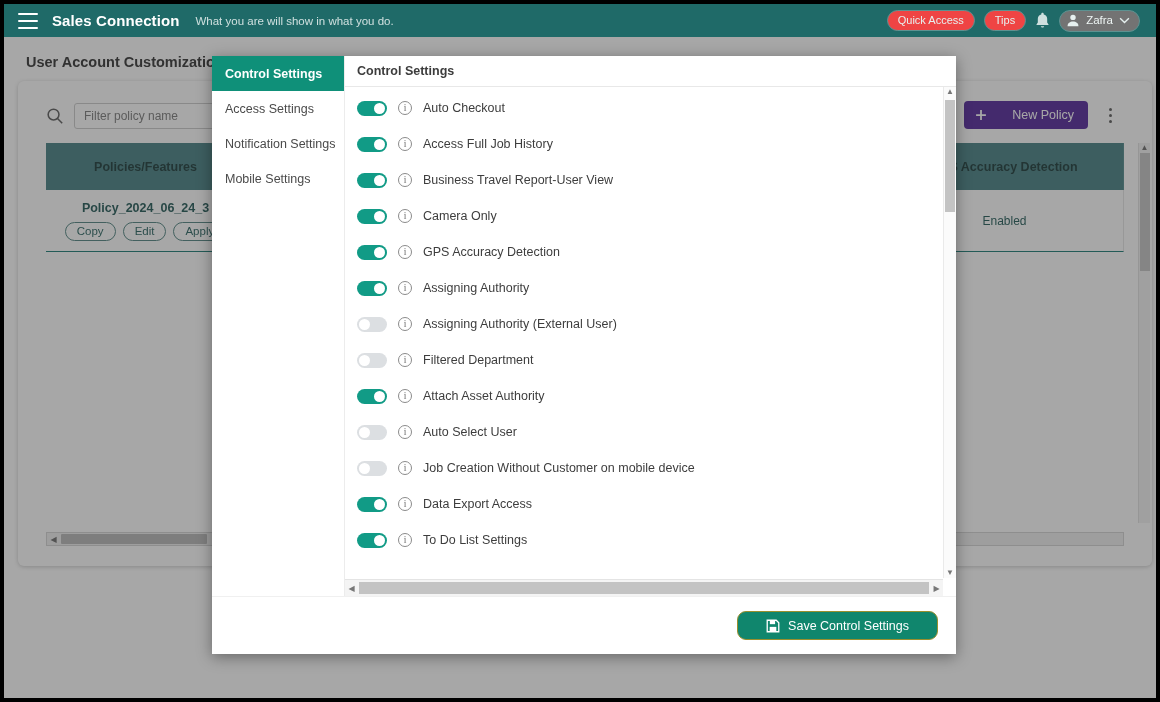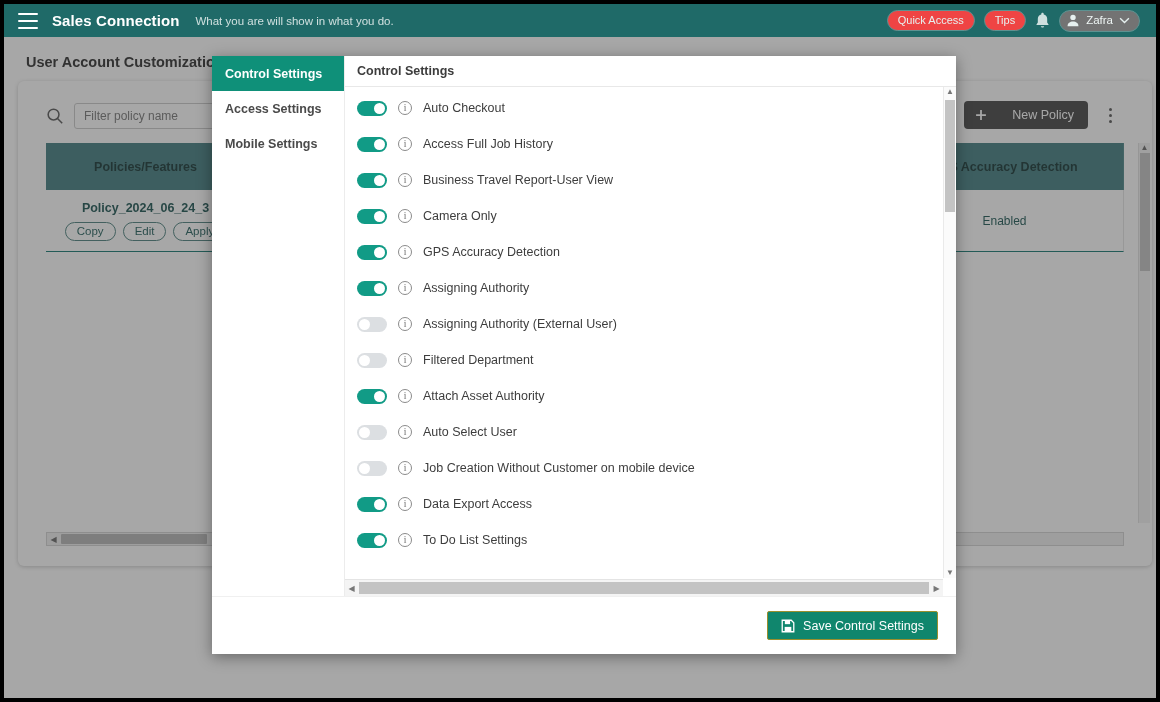--- a/index.html
+++ b/index.html
@@ -83,21 +83,21 @@
   .search-icon { width: 18px; height: 18px; color: #555; }
   .search-box {
     width: 248px; height: 26px;
     border: 1px solid #c9c9c9; border-radius: 3px;
     background: #ffffff;
     font-size: 12px; color: #8d8d8d;
     padding: 0 9px; font-family: "Liberation Sans", sans-serif;
   }
   .btn-new {
     position: absolute; right: 64px; top: 20px;
-    background: #404040; color: #ffffff; border: none; border-radius: 4px;
+    background: #4c1d95; color: #ffffff; border: none; border-radius: 4px;
     height: 28px; padding: 0 14px 0 10px;
     font-size: 12.5px; font-family: "Liberation Sans", sans-serif;
     display: flex; align-items: center; gap: 24px; cursor: pointer;
   }
   .kebab {
     position: absolute; right: 34px; top: 24px;
     width: 16px; height: 20px;
     display: flex; flex-direction: column; align-items: center; justify-content: center;
     gap: 3px; cursor: pointer;
   }
@@ -215,21 +215,20 @@
   }
   .modal-body { flex: 1; display: flex; min-height: 0; }
   .m-side {
     width: 133px; background: #ffffff; padding-top: 0;
     border-right: 1px solid #ececec;
   }
   .m-tab {
     height: 35px; display: flex; align-items: center;
     padding-left: 13px; font-size: 12.5px; color: #4a4a4a;
     cursor: pointer;
-    font-weight: bold;
   }
   .m-tab.active {
     background: #0f9079; color: #ffffff; font-weight: bold;
   }
   .m-main {
     flex: 1; display: flex; flex-direction: column; min-width: 0;
     background: #ffffff; position: relative;
   }
   .m-main-title {
     height: 31px; display: flex; align-items: center;
@@ -280,21 +279,21 @@
   }
   .m-hbar .arw { width: 13px; text-align: center; font-size: 8px; color: #777; }
   .m-hbar .thumb { flex: 1; height: 12px; background: #c3c3c3; margin: 0 1px; }
   .m-foot {
     height: 58px; background: #ffffff;
     display: flex; align-items: center; justify-content: flex-end;
     padding-right: 18px; border-top: 1px solid #f0f0f0;
   }
   .save-btn {
     background: #10866d; color: #ffffff; border: 1px solid #9a8f2e;
-    border-radius: 2px; height: 29px; padding: 0 13px;
+    border-radius: 9px; height: 29px; padding: 0 28px;
     font-size: 12.5px; font-family: "Liberation Sans", sans-serif;
     display: flex; align-items: center; gap: 8px; cursor: pointer;
   }
   .svg-i { display: block; }
 </style>
 </head>
 <body>
 
 <div id="screen">
 
@@ -399,20 +398,21 @@
 
   <div class="dim"></div>
 
   <div class="modal">
 
 
     <div class="modal-body">
       <div class="m-side">
         <div class="m-tab active">Control Settings</div>
         <div class="m-tab">Access Settings</div>
+        <div class="m-tab">Notification Settings</div>
         <div class="m-tab">Mobile Settings</div>
       </div>
 
       <div class="m-main">
         <div class="m-main-title">Control Settings</div>
         <div class="m-list" id="settings-list">
             <div class="m-item">
               <div class="switch on">
                 <div class="knob"></div>
               </div>

